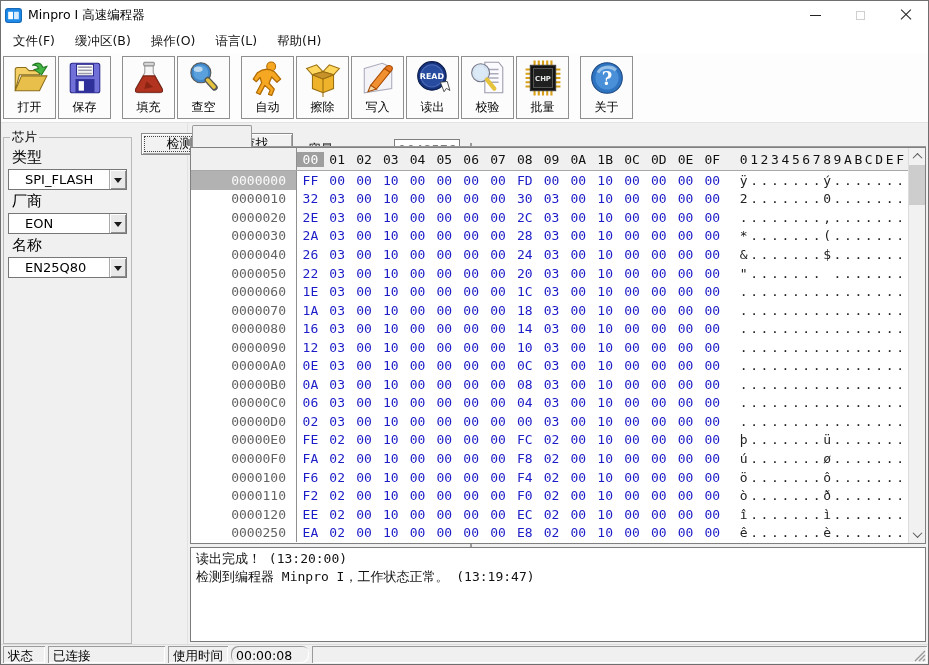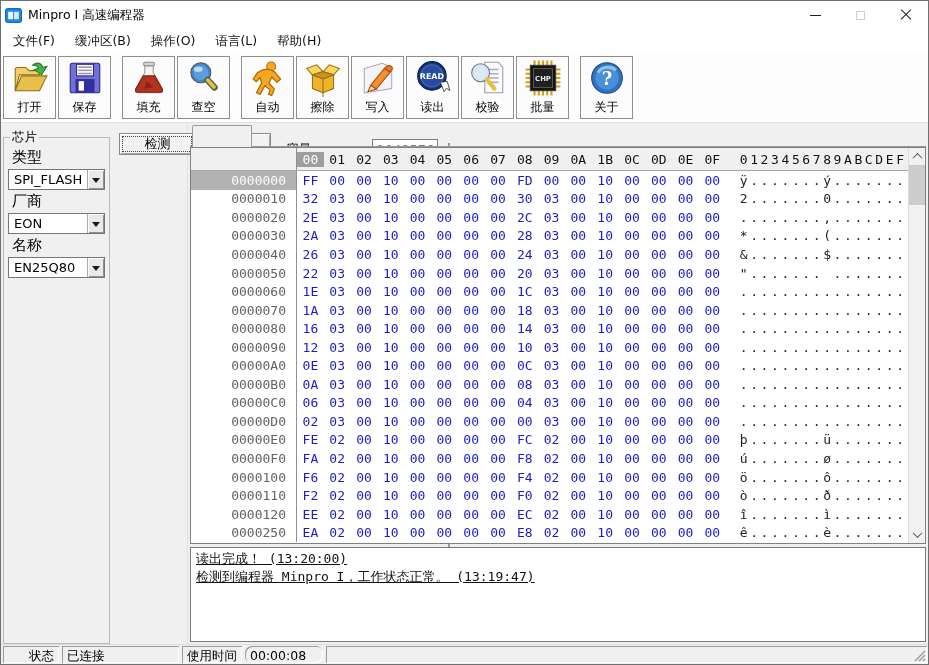--- a/index.html
+++ b/index.html
@@ -34,21 +34,21 @@
   .tool-icon { width:40px; height:42px; display:flex; align-items:center; justify-content:center; }
   .tool-icon svg { width:38px; height:38px; }
   .tool-label { font-size:12px; color:#000; line-height:16px; }
   
   .main { flex:1; display:flex; min-height:0; }
   .left-panel { width:187px; background:#f0f0f0; display:flex; flex-direction:row; border-right:1px solid #e2e2e2; }
   fieldset.chip-group { margin:6px 2px 0 2px; border:1px solid #b9b9b9; padding:0 4px 5px 4px; }
   fieldset.chip-group legend { font-size:12.5px; padding:0 2px; margin-left:2px; color:#000; }
   .field-label { font-size:15px; color:#000; margin:2px 0 2px 4px; }
   .combo { display:flex; height:21px; background:#fff; border:1px solid #777; align-items:stretch; }
-  .combo-value { flex:1; font-size:13px; color:#000; padding:2px 5px; overflow:hidden; white-space:nowrap; }
+  .combo-value { flex:1; font-size:13px; color:#000; padding:2px 16px; overflow:hidden; white-space:nowrap; }
   .combo-arrow { width:17px; background:#e9e9e9; border-left:1px solid #aaa;
     box-shadow:inset 1px 1px 0 #fff, inset -1px -1px 0 #909090;
     display:flex; align-items:center; justify-content:center; }
   .combo-arrow::after { content:""; border:4px solid transparent; border-top:5px solid #1a1a1a; margin-top:5px; }
   .btn-row { display:flex; justify-content:space-between; padding:0 7px; margin-top:10px; }
   .win-btn { width:76px; height:22px; background:#f2f2f2; border:1px solid #8a8a8a;
     box-shadow:inset 1px 1px 0 #fff, inset -1px -1px 0 #a6a6a6;
     font-size:13px; font-family:inherit; color:#000; }
   .win-btn.focused { outline:1px dotted #444; outline-offset:-4px; }
   .info-fields { margin-top:16px; }
@@ -81,26 +81,26 @@
   .hascii { margin-left:14px; letter-spacing:2.6px; white-space:pre; color:#222; }
   .vscroll { position:absolute; top:0; right:0; bottom:0; width:17px; background:#f1f1f1;
     border-left:1px solid #dcdcdc; display:flex; flex-direction:column; }
   .sb-arrow { height:17px; display:flex; align-items:center; justify-content:center; flex:0 0 auto; }
   .chev { width:7px; height:7px; border-left:1.6px solid #555; border-top:1.6px solid #555; }
   .chev.up { transform:rotate(45deg) translate(1px,1px); }
   .chev.down { transform:rotate(225deg) translate(1px,1px); }
   .sb-thumb { height:40px; background:#cdcdcd; flex:0 0 auto; }
   .sb-track { flex:1; }
   .log { flex:1; margin:3px 0 2px 0; background:#fff; border:1px solid #7a7a7a; padding:2px 5px;
-    font-family:"DejaVu Sans Mono","Liberation Mono",monospace; font-size:13px; color:#111; line-height:18px; overflow:hidden;text-decoration:underline; }
+    font-family:"DejaVu Sans Mono","Liberation Mono",monospace; font-size:13px; color:#111; line-height:18px; overflow:hidden; }
   
   .statusbar { height:20px; background:#f0f0f0; display:flex; align-items:stretch; padding:1px 1px 1px 2px; flex:0 0 auto; border-top:1px solid #dcdcdc; }
   .sb-panel { box-shadow:inset 1px 1px 0 #9a9a9a, inset -1px -1px 0 #fff;
     font-size:12.5px; color:#000; padding:2px 5px 0 5px; margin-right:3px; white-space:nowrap; overflow:hidden; }
-  .sb-status-label { width:56px;text-align:right; }
+  .sb-status-label { width:42px; }
   .sb-conn { width:117px; }
   .sb-time-label { width:60px; }
   .sb-time { width:78px;border-radius:7px; }
   .sb-fill { flex:1; margin-right:0; position:relative; }
   .grip { position:absolute; right:1px; bottom:1px; }
 </style>
 </head>
 <body>
 
 <div class="window">

